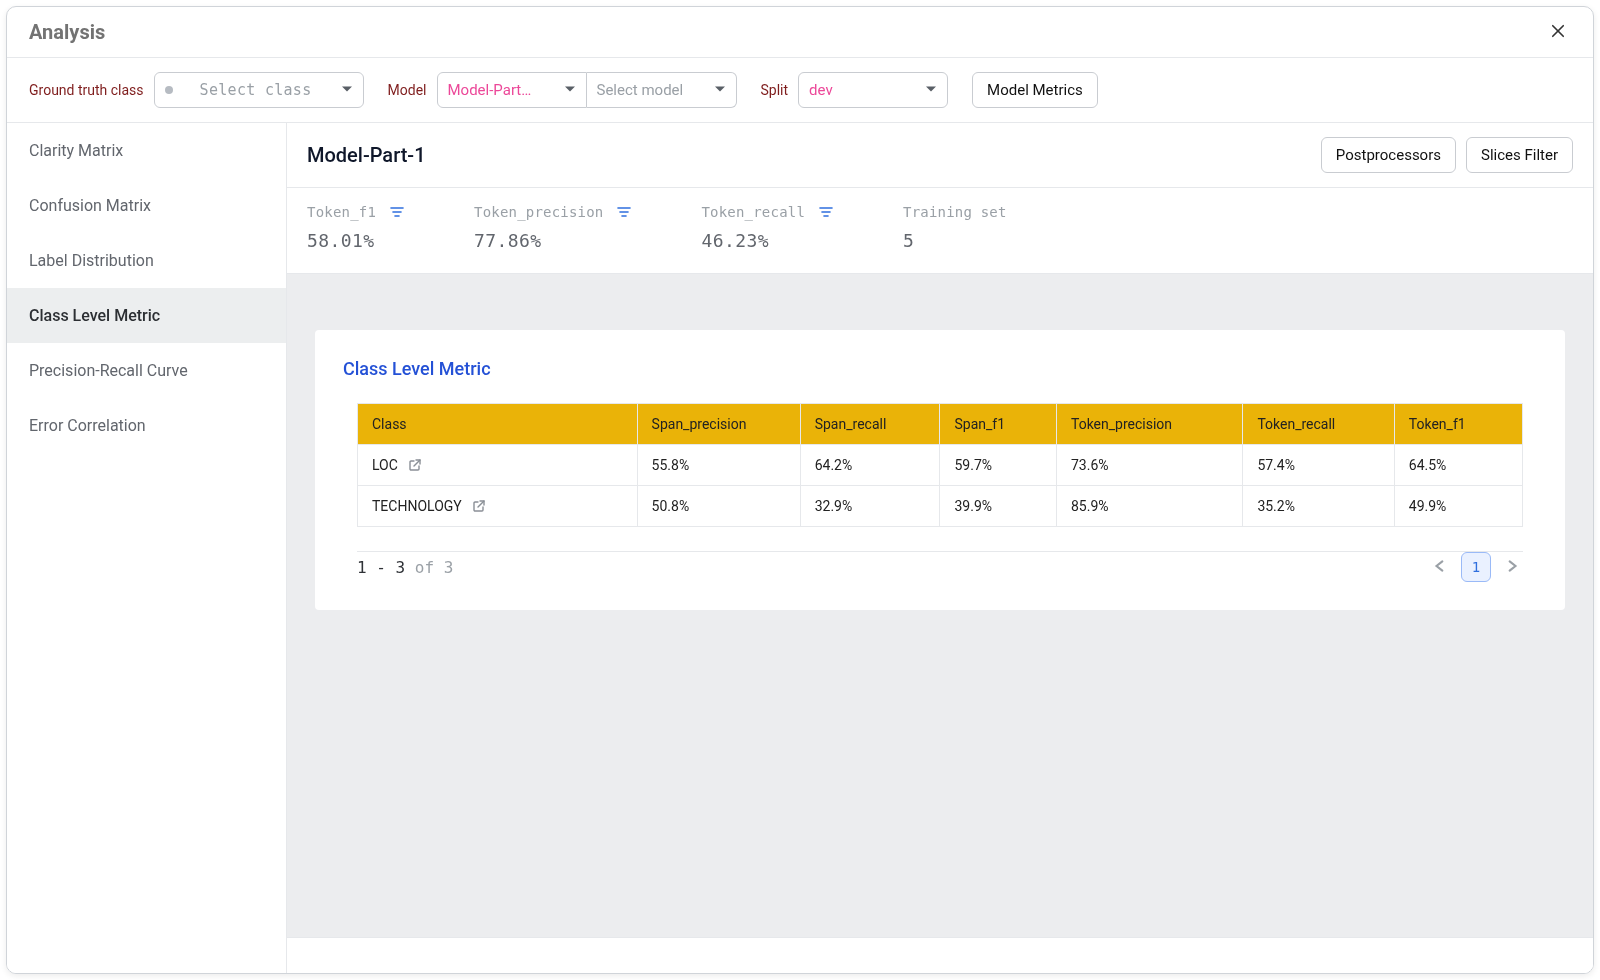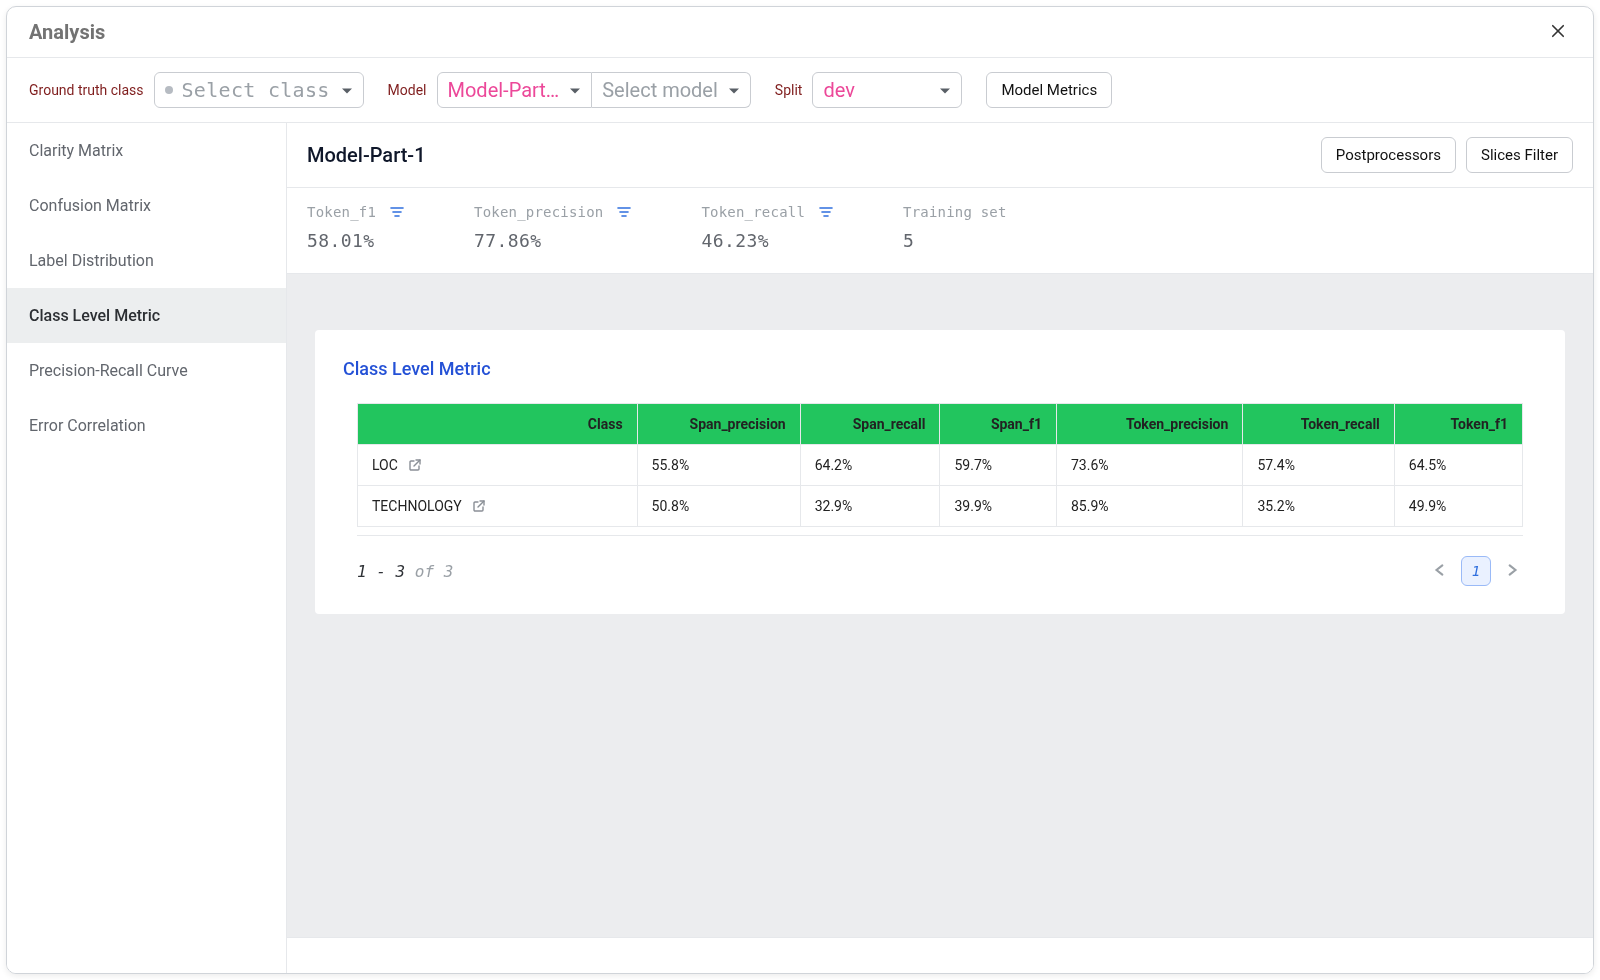--- a/index.html
+++ b/index.html
@@ -51,21 +51,21 @@
     border-bottom: 1px solid #e6e8eb;
   }
   .flabel { color: #7f1d1d; font-size: 14px; }
   .select {
     display: flex;
     align-items: center;
     justify-content: space-between;
     border: 1px solid #c9ccd1;
     border-radius: 6px;
     padding: 6px 10px;
-    font-size: 20px;
+    font-size: 15px;
     height: 36px;
     background: #fff;
     cursor: pointer;
     min-width: 110px;
   }
   .select.placeholder .sel-text { font-family: ui-monospace, SFMono-Regular, Menlo, monospace; color: #9aa0a6; letter-spacing: .3px; }
   .select .sel-text { white-space: nowrap; overflow: hidden; text-overflow: ellipsis; color: #ec4899; }
   .select .dot { width: 8px; height: 8px; border-radius: 50%; background: #b6bbc2; margin-right: 8px; flex: 0 0 auto; }
   .select .caret { margin-left: 10px; color: #595f66; }
   .select .caret svg { width: 12px; height: 12px; }
@@ -174,33 +174,31 @@
   table.t th, table.t td {
     border: 1px solid #e6e8eb;
     padding: 12px 14px;
     text-align: left;
     font-size: 14px;
     color: #222;
     white-space: nowrap;
     overflow: hidden;
     text-overflow: ellipsis;
   }
-  table.t th { font-weight: 700; background: #22c55e; text-align: right; }
+  table.t th { font-weight: 400; background: #eab308; }
   .class-cell { display: flex; align-items: center; gap: 10px; }
   .ext-icon { color: #8a8f96; display: inline-flex; }
   .ext-icon svg { width: 14px; height: 14px; }
 
   .pagination {
     display: flex;
     align-items: center;
     justify-content: space-between;
-    margin-top: 8px;
+    margin-top: 24px;
     border-top: 1px solid #e6e8eb;
-    padding-top: 20px;
-    font-style: italic;
   }
   .pag-left { font-family: ui-monospace, SFMono-Regular, Menlo, monospace; font-size: 16px; color: #9aa0a6; }
   .pag-left .strong { color: #2f3237; }
   .pag-right { display: flex; align-items: center; gap: 10px; }
   .chev { color: #9aa0a6; display: inline-flex; width: 22px; height: 22px; align-items: center; justify-content: center; cursor: pointer; }
   .chev svg { width: 14px; height: 14px; }
   .page-pill {
     border: 1px solid #9abaf7;
     background: #eaf1ff;
     color: #2f6fde;

